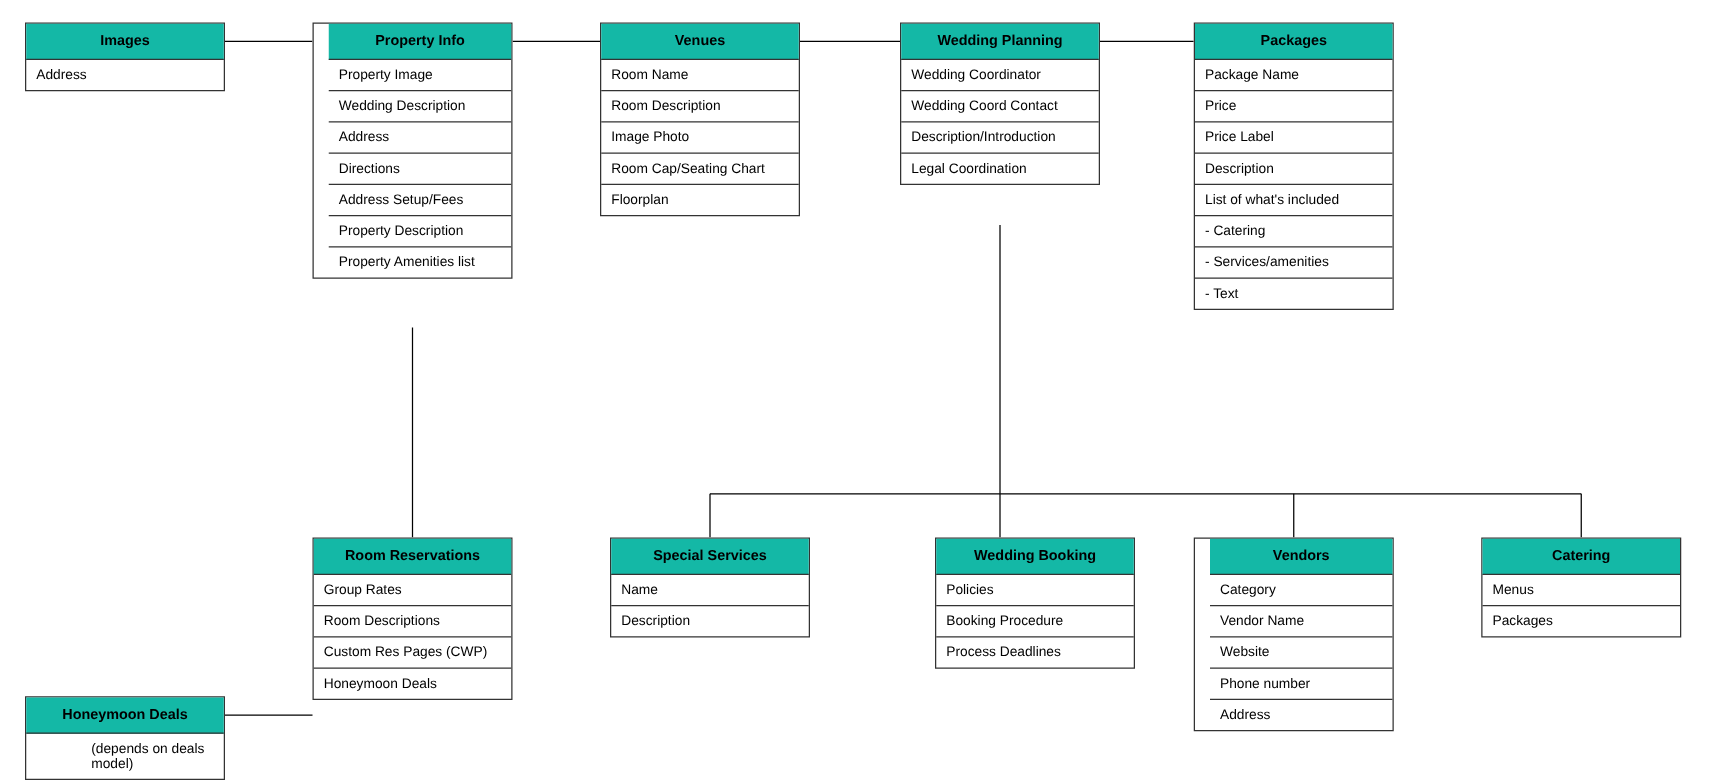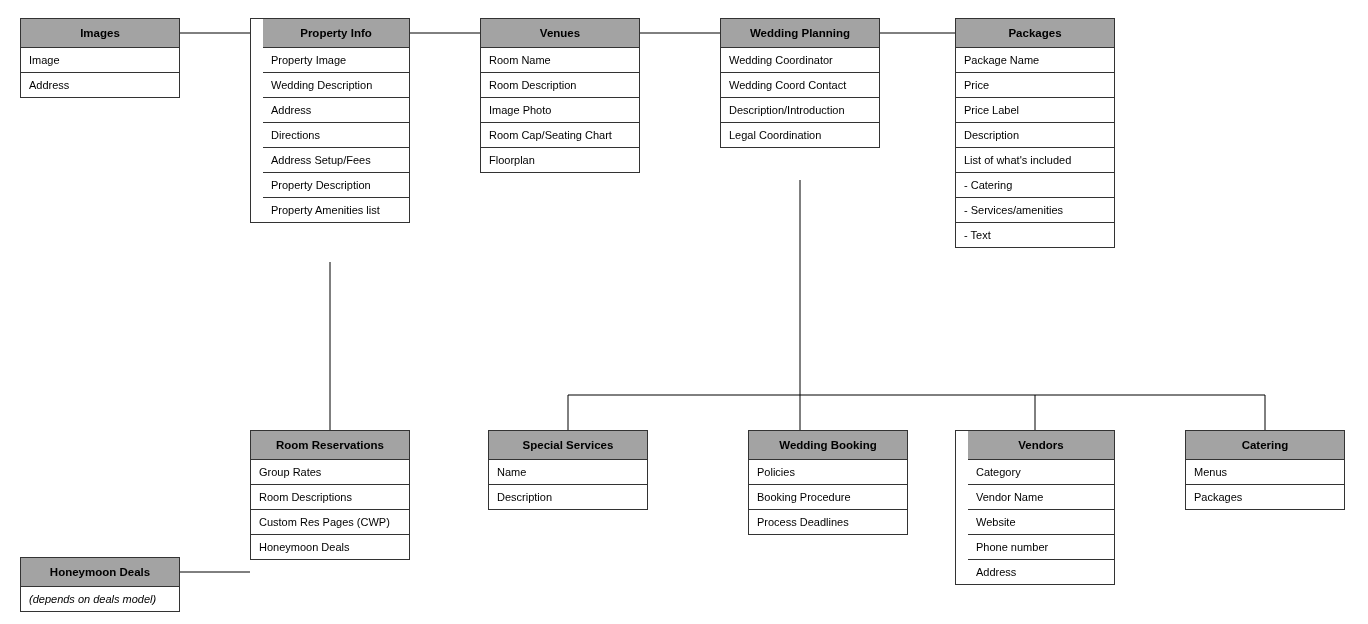--- a/index.html
+++ b/index.html
@@ -14,37 +14,37 @@
     height: 624px;
     position: relative;
   }
   .entity {
     position: absolute;
     border: 1px solid #333;
     background: #fff;
     width: 160px;
   }
   .entity-header {
-    background: #a3a3a3;
+    background: #14b8a6;
     border-bottom: 1px solid #333;
     text-align: center;
     font-weight: bold;
     padding: 8px 4px;
     font-size: 11.5px;
   }
   .entity-row {
     border-bottom: 1px solid #333;
     padding: 6px 8px;
     font-size: 11px;
   }
   .entity-row:last-child { border-bottom: none; }
   .entity-note {
-    font-style: italic;
     padding: 6px 8px;
     font-size: 11px;
+    margin-left: 44px;
   }
   svg.connectors {
     position: absolute;
     left: 0; top: 0;
     width: 1368px;
     height: 624px;
     pointer-events: none;
   }
   svg.connectors line {
     stroke: #000;
@@ -73,21 +73,20 @@
   <line x1="568" y1="395" x2="1265" y2="395"></line>
 
   <line x1="568" y1="395" x2="568" y2="430"></line>
   <line x1="800" y1="395" x2="800" y2="430"></line>
   <line x1="1035" y1="395" x2="1035" y2="430"></line>
   <line x1="1265" y1="395" x2="1265" y2="430"></line>
 </svg>
 
 <div class="entity" style="left:20px; top:18px;">
   <div class="entity-header">Images</div>
-  <div class="entity-row">Image</div>
   <div class="entity-row">Address</div>
 </div>
 
 <div class="entity" style="left:250px; top:18px;padding-left:12px;">
   <div class="entity-header">Property Info</div>
   <div class="entity-row">Property Image</div>
   <div class="entity-row">Wedding Description</div>
   <div class="entity-row">Address</div>
   <div class="entity-row">Directions</div>
   <div class="entity-row">Address Setup/Fees</div>

